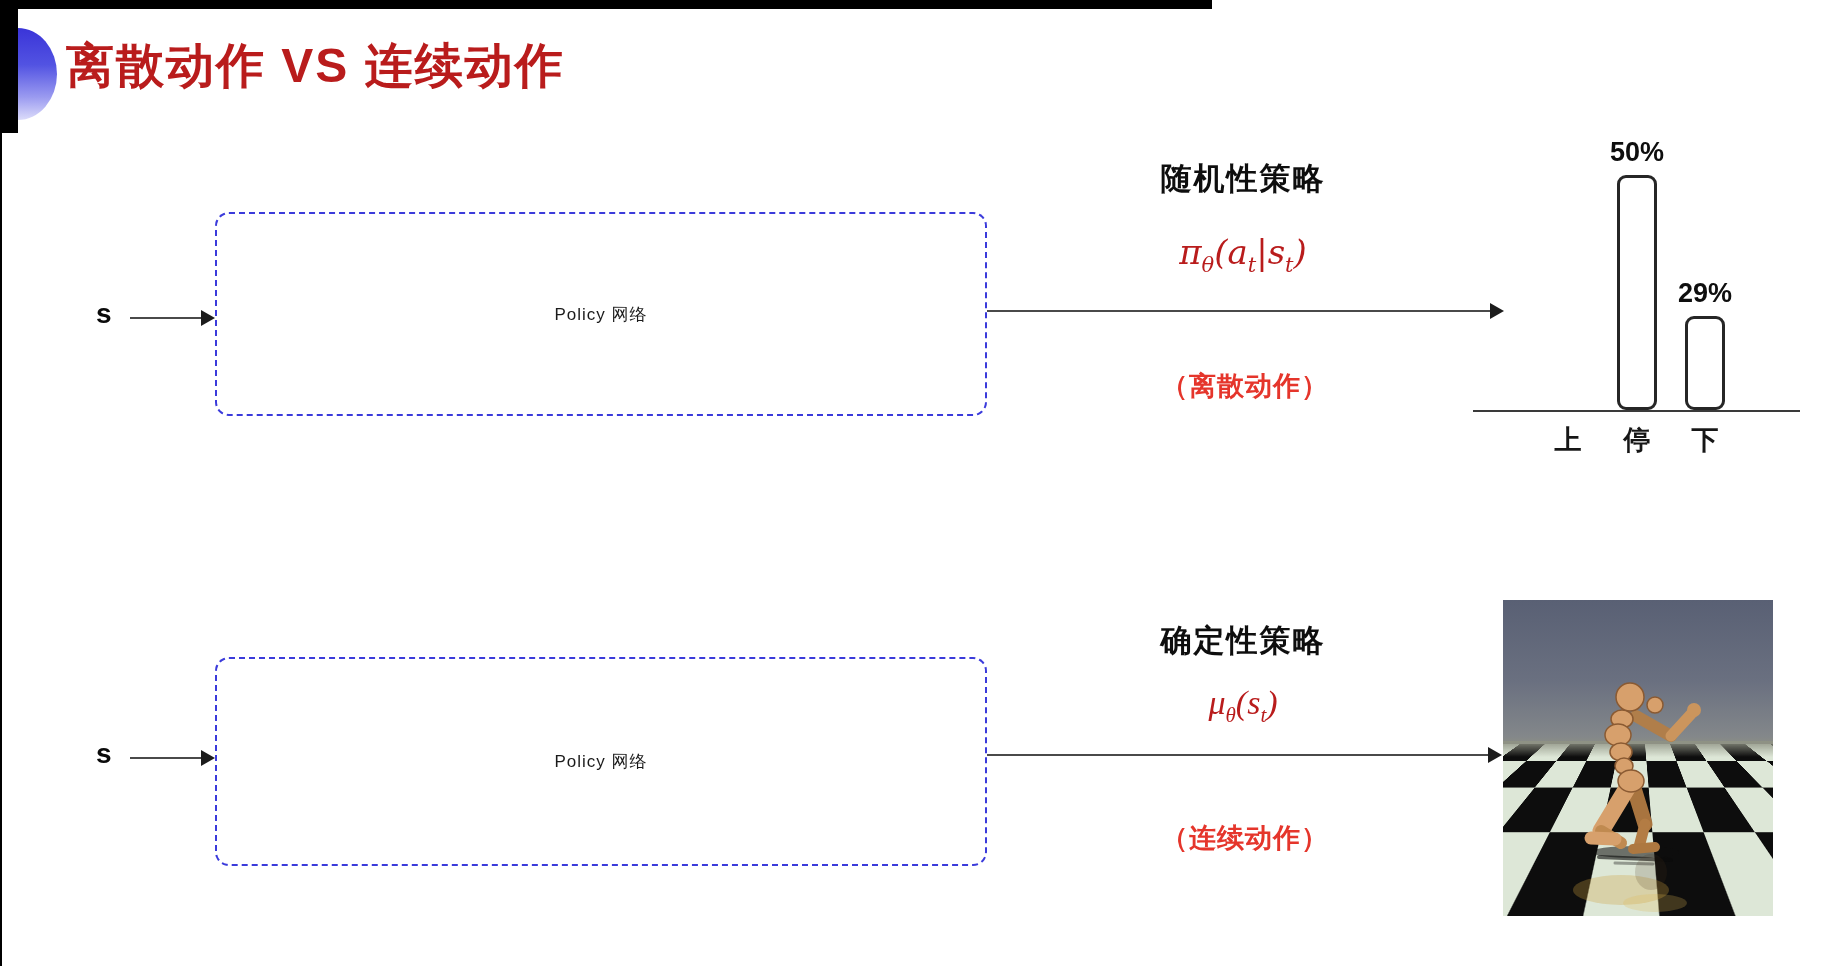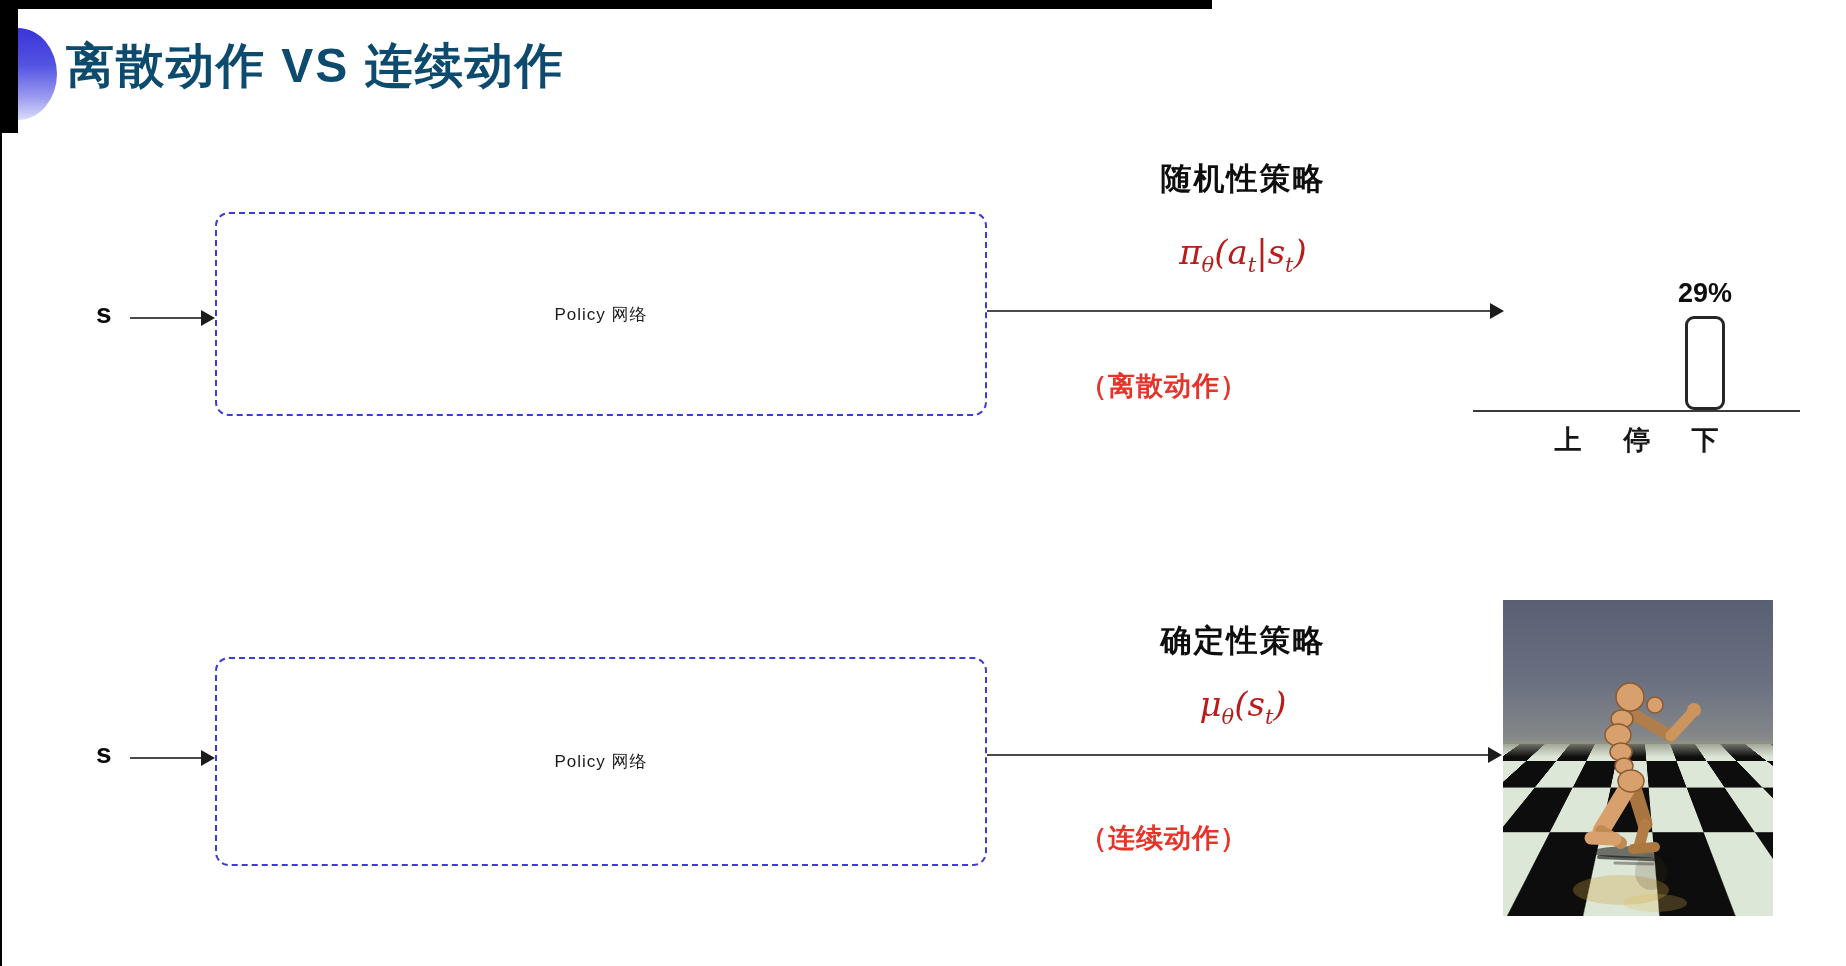--- a/index.html
+++ b/index.html
@@ -11,21 +11,21 @@
   .top-black-bar{position:absolute;left:0;top:0;width:1212px;height:9px;background:#000;z-index:6;}
   .left-black-bar{position:absolute;left:0;top:0;width:18px;height:133px;background:#000;z-index:6;}
   .left-edge-line{position:absolute;left:0;top:0;width:2px;height:966px;background:#000;z-index:5;}
 
   
   .title-bullet{
     position:absolute;left:-21px;top:28px;width:78px;height:92px;border-radius:50%;
     background:linear-gradient(180deg,#3a34d8 0%,#5253e2 40%,#9a9af0 75%,#dcdcfa 100%);z-index:4;
   }
   .page-title{
-    position:absolute;left:66px;top:34px;font-size:48px;font-weight:600;color:#0c4a6e;
+    position:absolute;left:66px;top:34px;font-size:48px;font-weight:600;color:#b91c1c;
     letter-spacing:2px;z-index:7;white-space:nowrap;text-align:center;
   }
 
   
   .s-label{position:absolute;font-size:28px;font-weight:600;color:#0a0a0a;}
   .s-top{left:96px;top:298px;}
   .s-bottom{left:96px;top:738px;}
 
   .harrow{position:absolute;height:2px;background:#4a4a4a;}
   .harrow::after{
@@ -49,23 +49,23 @@
   .policy-name{position:absolute;width:320px;text-align:center;font-size:31px;font-weight:700;color:#0e0e0e;letter-spacing:2px;}
   .name-top{left:1083px;top:158px;}
   .name-bottom{left:1083px;top:620px;}
 
   .formula{
     position:absolute;width:320px;text-align:center;color:#b91c1c;
     font-family:"DejaVu Serif",serif;font-style:italic;font-size:34px;
   }
   .formula sub{font-size:21px;}
   .frm-top{left:1083px;top:232px;}
-  .frm-bottom{left:1083px;top:684px;}
+  .frm-bottom{left:1083px;top:684px;font-family:Liberation Serif, serif;}
 
-  .note{position:absolute;width:330px;text-align:left;font-size:27px;font-weight:600;color:#e5352b;letter-spacing:1px;}
+  .note{position:absolute;width:330px;text-align:center;font-size:27px;font-weight:600;color:#e5352b;letter-spacing:1px;}
   .note-top{left:1080px;top:368px;}
   .note-bottom{left:1080px;top:820px;}
 
   
   .chart{position:absolute;left:1473px;top:100px;width:330px;height:365px;}
   .plot{position:absolute;left:0;top:0;width:327px;height:310px;border-bottom:2px solid #3a3a3a;}
   .bar-group{position:absolute;bottom:0;width:44px;display:flex;flex-direction:column;align-items:center;}
   .bg-1{left:73px;}
   .bg-2{left:142px;}
   .bg-3{left:210px;}
@@ -113,20 +113,24 @@
 <div class="policy-name name-top">随机性策略</div>
 
 <div class="formula frm-top">
   <span>π</span><sub>θ</sub><span>(</span><span>a</span><sub>t</sub><span>|</span><span>s</span><sub>t</sub><span>)</span>
 </div>
 
 <div class="note note-top">（离散动作）</div>
 
 <div class="chart">
   <div class="plot">
+    <div class="bar-group bg-2">
+      <span class="bar-value">50%</span>
+      <div class="bar-rect" style="height: 235px;"></div>
+    </div>
     <div class="bar-group bg-3">
       <span class="bar-value">29%</span>
       <div class="bar-rect" style="height: 94px;"></div>
     </div>
   </div>
   <div class="cats">
     <span class="cat cat-1">上</span>
     <span class="cat cat-2">停</span>
     <span class="cat cat-3">下</span>
   </div>

